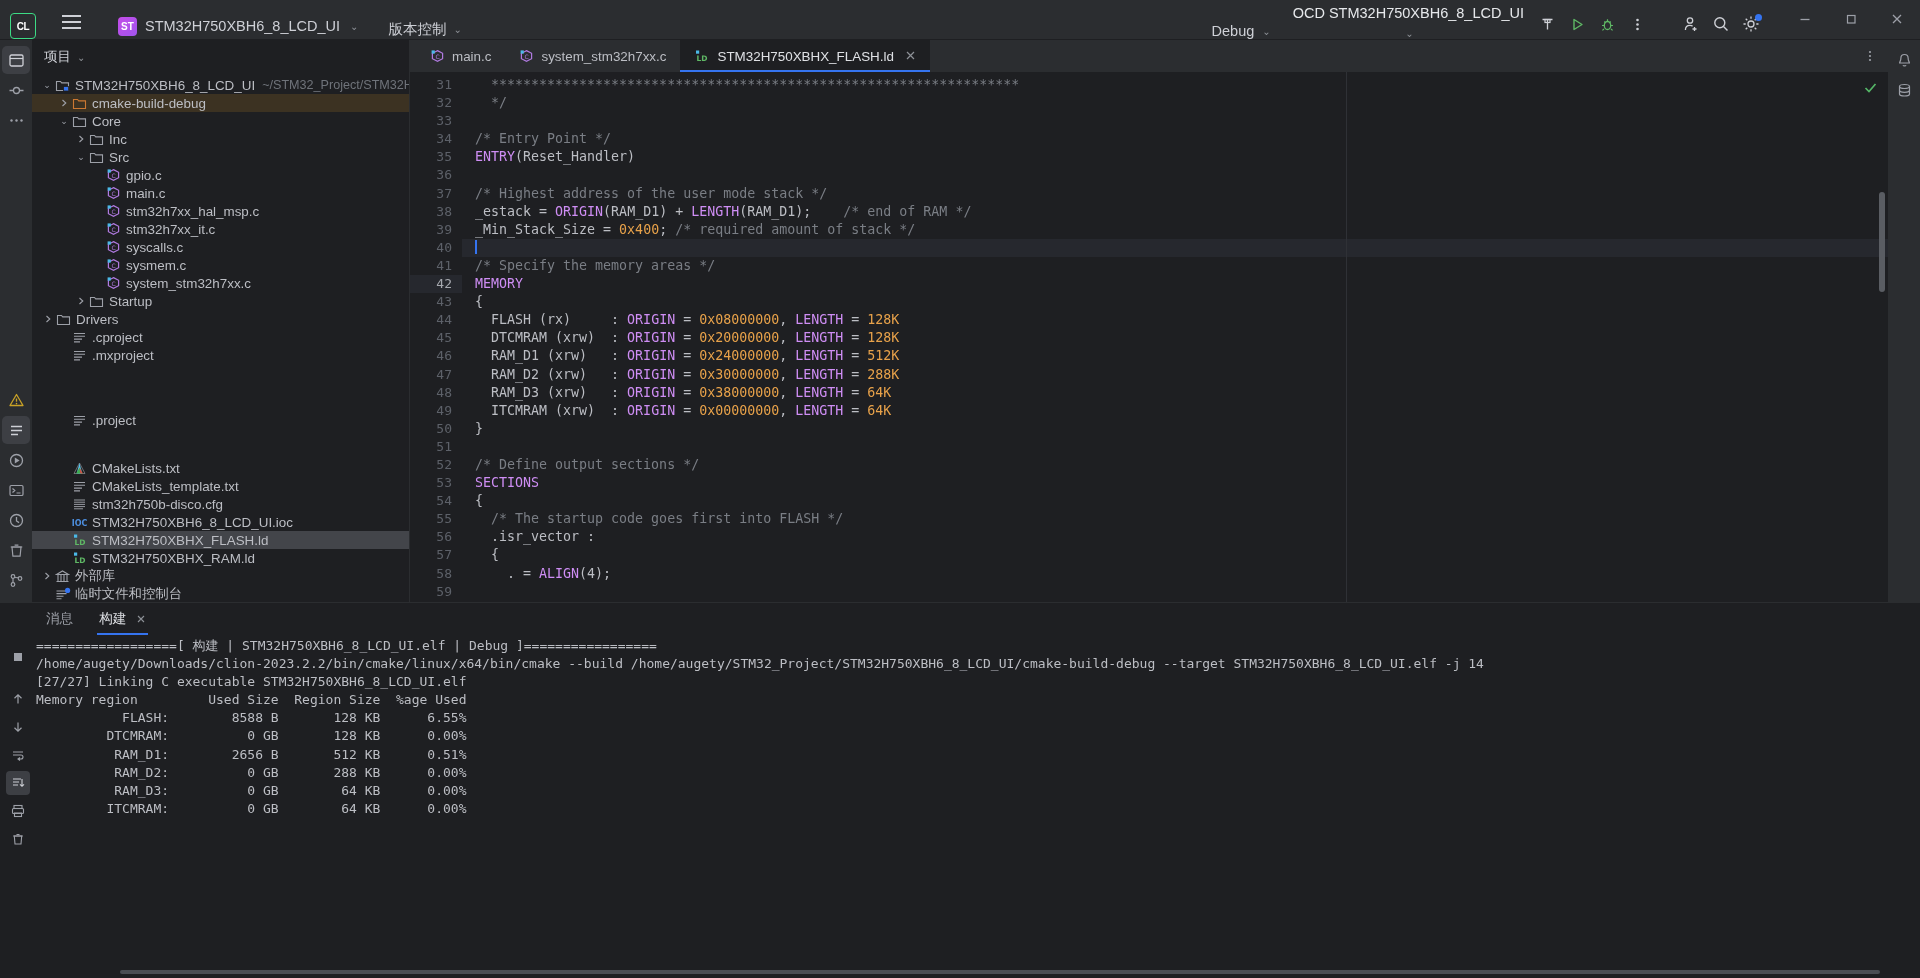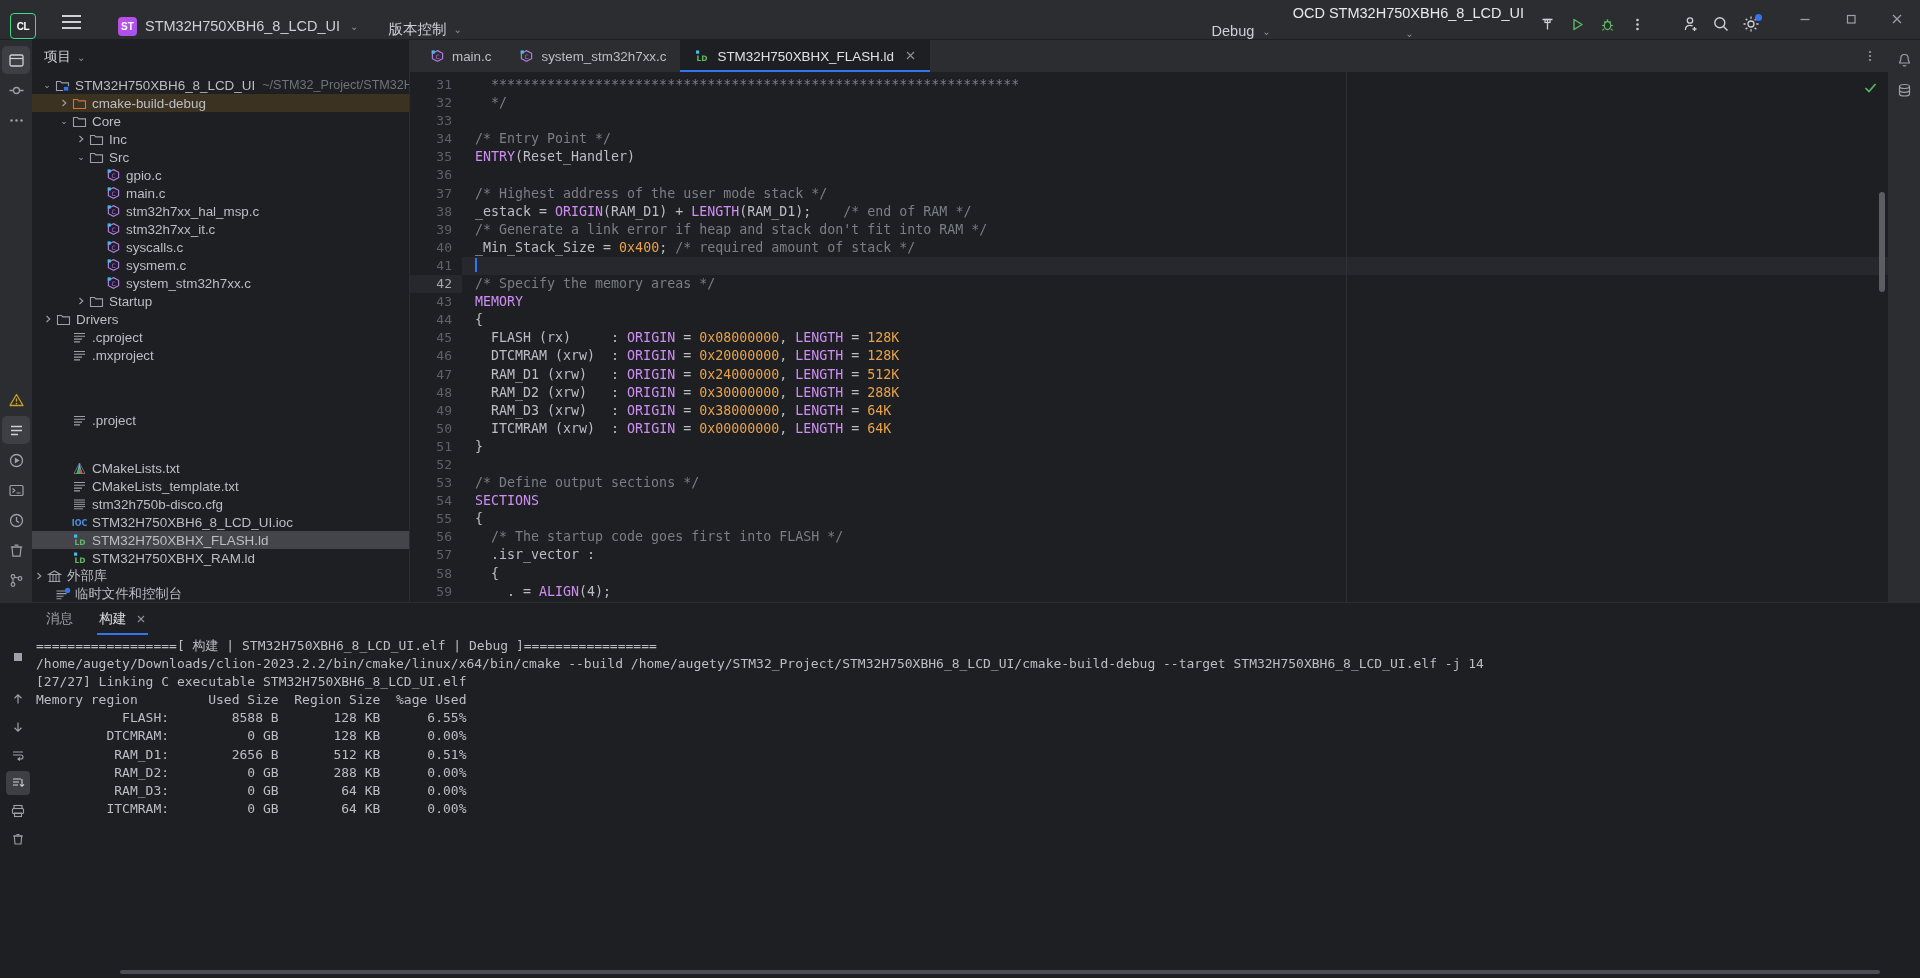--- a/index.html
+++ b/index.html
@@ -562,21 +562,21 @@
           <div class="trow" style="padding-left: 25px;">
             <span class="tw"></span>
             <span class="ticon">
               <svg width="16" height="15" viewBox="0 0 16 15">
                 <text x="8" y="12" font-size="7.5" fill="#5fb865" text-anchor="middle" font-family="DejaVu Sans" font-weight="bold">LD</text>
                 <rect x="2" y="1.5" width="3.2" height="3.2" fill="#4bb9e8"></rect>
               </svg>
             </span>
             <span class="tlabel">STM32H750XBHX_RAM.ld</span>
           </div>
-          <div class="trow" style=" font-family: Liberation Mono, monospace;">
+          <div class="trow" style="padding-left: 8px; font-family: Liberation Mono, monospace;">
             <span class="tw">
               <svg width="8" height="8" viewBox="0 0 8 8">
                 <path d="M2.5 1 5.8 4 2.5 7" stroke="#9da0a8" stroke-width="1.1" fill="none"></path>
               </svg>
             </span>
             <span class="ticon">
               <svg width="15" height="15" viewBox="0 0 15 15">
                 <path d="M1.5 12.5h12M3 12.5V6M6 12.5V6M9 12.5V6M12 12.5V6M1.5 5.5 7.5 2l6 3.5z" fill="none" stroke="#9da0a8" stroke-width="1.1"></path>
               </svg>
             </span>
@@ -674,21 +674,20 @@
           </div>
         <div class="codearea" id="codearea">
             <div class="cline"><span class="cmt">  ******************************************************************</span></div>
             <div class="cline"><span class="cmt">  */</span></div>
             <div class="cline"></div>
             <div class="cline"><span class="cmt">/* Entry Point */</span></div>
             <div class="cline"><span class="kw">ENTRY</span><span class="txt">(Reset_Handler)</span></div>
             <div class="cline"></div>
             <div class="cline"><span class="cmt">/* Highest address of the user mode stack */</span></div>
             <div class="cline"><span class="txt">_estack = </span><span class="kw">ORIGIN</span><span class="txt">(RAM_D1) + </span><span class="kw">LENGTH</span><span class="txt">(RAM_D1);</span><span class="cmt">    /* end of RAM */</span></div>
-            <div class="cline"><span class="cmt">/* Generate a link error if heap and stack don't fit into RAM */</span></div>
             <div class="cline"><span class="txt">_Min_Stack_Size = </span><span class="num">0x400</span><span class="txt">;</span><span class="cmt"> /* required amount of stack */</span></div>
             <div class="cline cur"><span class="caret"></span></div>
             <div class="cline"><span class="cmt">/* Specify the memory areas */</span></div>
             <div class="cline"><span class="kw">MEMORY</span></div>
             <div class="cline"><span class="txt">{</span></div>
             <div class="cline"><span class="txt">  FLASH (rx)     : </span><span class="kw">ORIGIN</span><span class="txt"> = </span><span class="num">0x08000000</span><span class="txt">, </span><span class="kw">LENGTH</span><span class="txt"> = </span><span class="num">128K</span></div>
             <div class="cline"><span class="txt">  DTCMRAM (xrw)  : </span><span class="kw">ORIGIN</span><span class="txt"> = </span><span class="num">0x20000000</span><span class="txt">, </span><span class="kw">LENGTH</span><span class="txt"> = </span><span class="num">128K</span></div>
             <div class="cline"><span class="txt">  RAM_D1 (xrw)   : </span><span class="kw">ORIGIN</span><span class="txt"> = </span><span class="num">0x24000000</span><span class="txt">, </span><span class="kw">LENGTH</span><span class="txt"> = </span><span class="num">512K</span></div>
             <div class="cline"><span class="txt">  RAM_D2 (xrw)   : </span><span class="kw">ORIGIN</span><span class="txt"> = </span><span class="num">0x30000000</span><span class="txt">, </span><span class="kw">LENGTH</span><span class="txt"> = </span><span class="num">288K</span></div>
             <div class="cline"><span class="txt">  RAM_D3 (xrw)   : </span><span class="kw">ORIGIN</span><span class="txt"> = </span><span class="num">0x38000000</span><span class="txt">, </span><span class="kw">LENGTH</span><span class="txt"> = </span><span class="num">64K</span></div>

